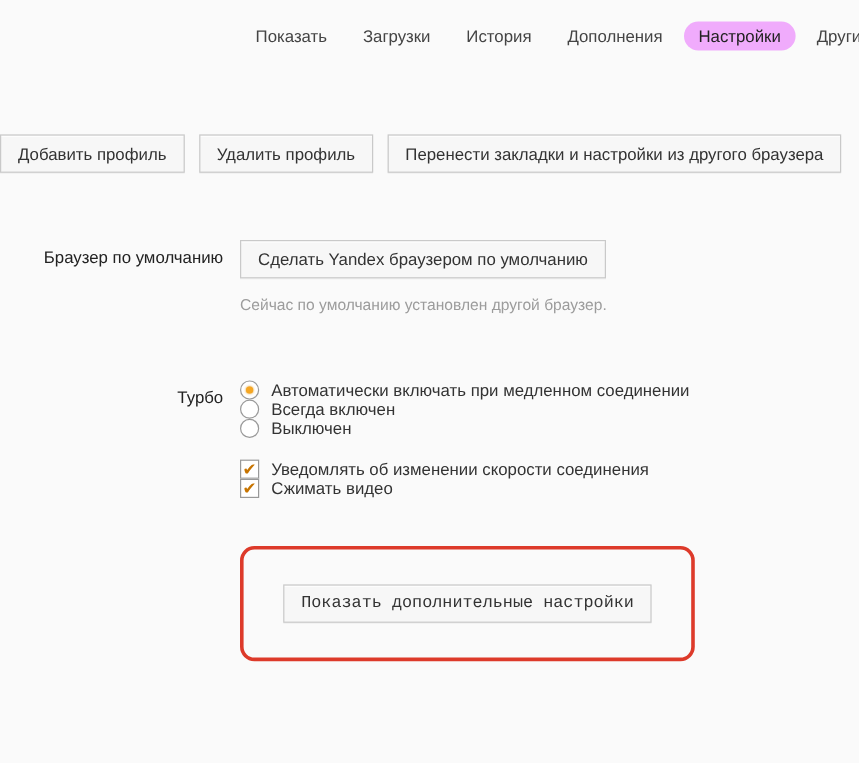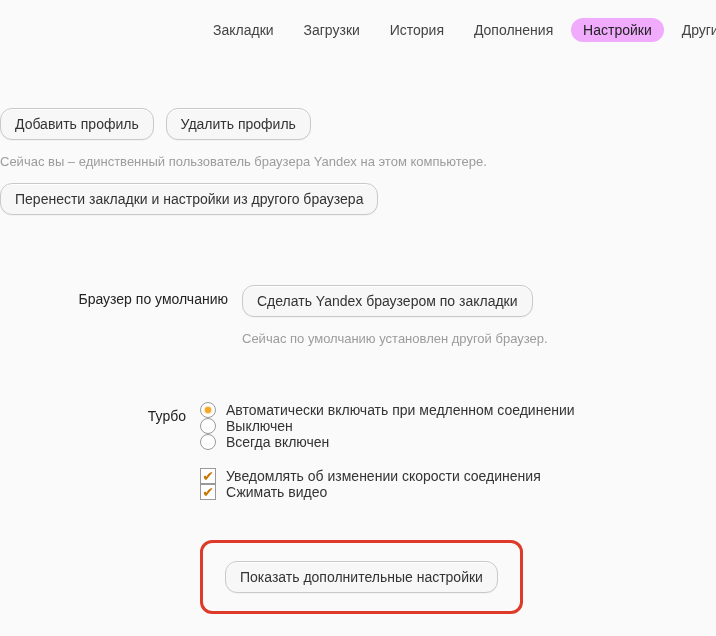--- a/index.html
+++ b/index.html
@@ -42,21 +42,21 @@
     padding-top: 6px;
     box-sizing: border-box;
   }
   .content-col {
     flex: 1;
   }
   .btn {
     display: inline-block;
     background: #f7f7f7;
     border: 1px solid #c9c9c9;
-    border-radius: 12px;
+    border-radius: 0;
     box-shadow: inset 0 1px 0 #fff, 0 1px 0 rgba(0,0,0,0.03);
     padding: 7px 14px;
     color: #333;
     cursor: pointer;
     font-size: 14px;
     margin-right: 8px;
     margin-bottom: 8px;
   }
   .hint {
     color: #9c9c9c;
@@ -106,74 +106,73 @@
     margin-left: 200px;
     margin-top: 40px;
   }
 </style>
 </head>
 <body>
 
 
 
 <div class="tabs">
-  <span class="tab">Закладки</span>
+  <span class="tab">Показать</span>
   <span class="tab">Загрузки</span>
   <span class="tab">История</span>
   <span class="tab">Дополнения</span>
   <span class="tab active">Настройки</span>
   <span class="tab">Другие устр</span>
 </div>
 
 
 <div class="section" style="margin-top:66px;">
   <div class="content-col">
     <span class="btn">Добавить профиль</span>
     <span class="btn">Удалить профиль</span>
-    <div class="hint">Сейчас вы – единственный пользователь браузера Yandex на этом компьютере.</div>
     <span class="btn" style="margin-top:4px;text-align:right;">Перенести закладки и настройки из другого браузера</span>
   </div>
 </div>
 
 
-<div class="section" style="margin-top:62px;padding-left:42px;">
+<div class="section" style="margin-top:48px;">
   <div class="label-col">Браузер по умолчанию</div>
   <div class="content-col">
-    <span class="btn">Сделать Yandex браузером по закладки</span>
+    <span class="btn">Сделать Yandex браузером по умолчанию</span>
     <div class="hint">Сейчас по умолчанию установлен другой браузер.</div>
   </div>
 </div>
 
 
 <div class="section" style="margin-top:46px;">
   <div class="label-col">Турбо</div>
   <div class="content-col">
     <div class="radio-row">
       <span class="radio checked"></span>
       <span>Автоматически включать при медленном соединении</span>
     </div>
     <div class="radio-row">
       <span class="radio"></span>
-      <span>Выключен</span>
+      <span>Всегда включен</span>
     </div>
     <div class="radio-row">
       <span class="radio"></span>
-      <span>Всегда включен</span>
+      <span>Выключен</span>
     </div>
 
     <div class="check-row" style="margin-top:18px;">
       <span class="checkbox">✔</span>
       <span>Уведомлять об изменении скорости соединения</span>
     </div>
     <div class="check-row">
       <span class="checkbox">✔</span>
       <span>Сжимать видео</span>
     </div>
   </div>
 </div>
 
 
 <div class="highlight-box">
-  <span class="btn" style="margin:4px;">Показать дополнительные настройки</span>
+  <span class="btn" style="margin:15px;font-family:Liberation Mono, monospace;">Показать дополнительные настройки</span>
 </div>
 
 
 
 
 </body></html>

